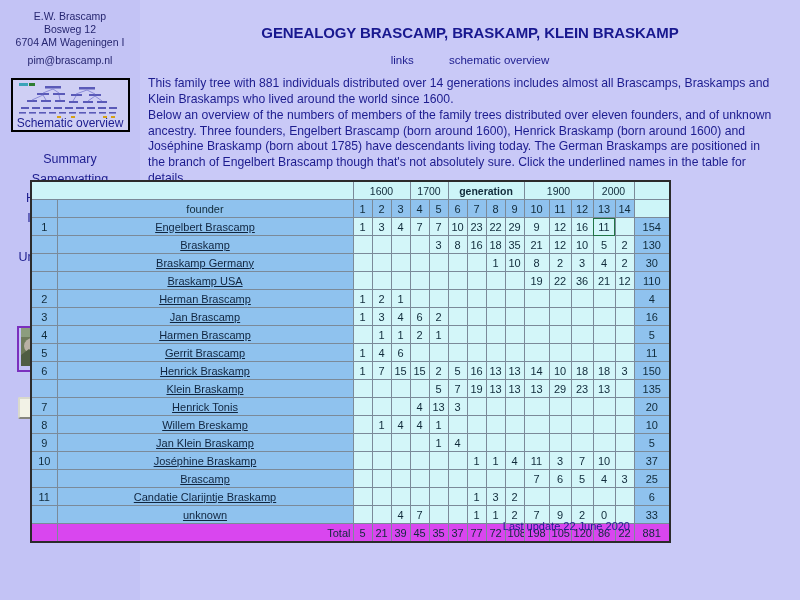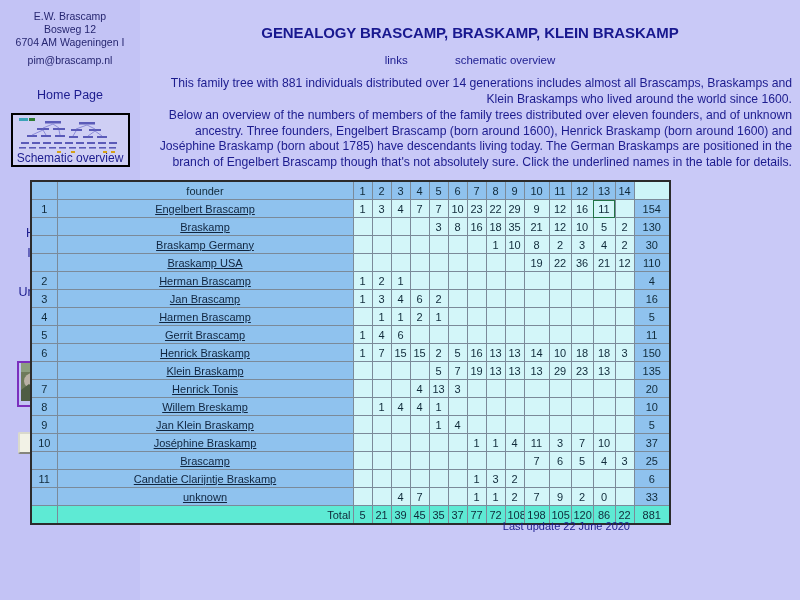--- a/index.html
+++ b/index.html
@@ -95,27 +95,27 @@
     color: #18188f;
     padding-top: 24px;
     letter-spacing: -0.1px;
   }
   .toplinks {
     text-align: center;
     margin-top: 13px;
     font-size: 11.5px;
     color: #1c1c8e;
   }
-  .toplinks a { text-decoration: none; color: #1c1c8e; margin: 0 22px; }
+  .toplinks a { text-decoration: none; color: #1c1c8e; margin: 0 16px; }
   .intro {
-    text-align: right;
+    text-align: left;
     font-size: 12.2px;
     line-height: 15.6px;
     color: #1c1c8e;
-    padding: 10px 8px 0 8px;
+    padding: 10px 24px 0 8px;
   }
   .intro p { margin: 0; }
   .intro p + p { margin-top: 1px; }
 
   
   .table-wrap {
     position: absolute;
     left: 30px; top: 180px;
     width: 600px;
   }
@@ -157,21 +157,21 @@
     font-weight: bold;
     padding-left: 4px;
     color: #10253f;
   }
   .c-data { background: #d3f6f9; color: #264a63; }
   .c-total {
     background: #8fc2ee;
     font-weight: bold;
     color: #0d2a47;
   }
-  .r-total td { background: #5eead4; font-weight: bold; color:#0d2a47; }
+  .r-total td { background: #d946ef; font-weight: bold; color:#0d2a47; }
   .r-total td.c-name { text-align: right; }
   .sel { outline: 1.5px solid #217346; outline-offset: -1.5px; }
   .lastupdate {
     position: absolute;
     left: 30px; top: 520px;
     width: 600px;
     text-align: right;
     font-size: 11px;
     color: #1c1c8e;
   }
@@ -183,23 +183,20 @@
 
   <div class="sidebar">
 
     <div class="addr">
       <div>E.W. Brascamp</div>
       <div>Bosweg 12</div>
       <div>6704 AM Wageningen I</div>
       <a class="email" href="#" style="text-decoration:none;color:#262670;">pim@brascamp.nl</a>
     </div>
 
-    <div class="homepage">
-      <a href="#" style="text-decoration:none;color:#1c1c8e;">Home Page</a>
-    </div>
 
     <div class="schematic-box">
       <div class="schematic-thumb">
         <svg width="111" height="46" viewBox="0 0 111 46" aria-hidden="true">
           <rect x="0" y="0" width="111" height="46" fill="#cfcff4"></rect>
           <rect x="6" y="3" width="9" height="3" fill="#3aa3b8"></rect>
           <rect x="16" y="3" width="6" height="3" fill="#2e7d32"></rect>
           <g fill="#5a5ab8">
             <rect x="32" y="6" width="16" height="2.5"></rect>
             <rect x="66" y="7" width="16" height="2.5"></rect>
@@ -327,20 +324,29 @@
         <col style="width:19px">
           <col style="width:25px">
           <col style="width:22px">
           <col style="width:22px">
         <col style="width:22px">
           <col style="width:19px">
         <col style="width:36px">
       </colgroup>
       <thead>
         <tr>
+          <td class="c-era-blank" colspan="2"></td>
+          <td class="c-era" colspan="3">1600</td>
+          <td class="c-era" colspan="2">1700</td>
+          <td class="c-era" colspan="4" style="text-align:center;font-weight:bold;">generation</td>
+          <td class="c-era" colspan="3">1900</td>
+          <td class="c-era" colspan="2">2000</td>
+          <td class="c-era-blank"></td>
+        </tr>
+        <tr>
           <td class="c-hdr"></td>
           <td class="c-name">founder</td>
           <td class="c-hdr">1</td>
           <td class="c-hdr">2</td>
           <td class="c-hdr">3</td>
           <td class="c-hdr">4</td>
           <td class="c-hdr">5</td>
           <td class="c-hdr">6</td>
           <td class="c-hdr">7</td>
           <td class="c-hdr">8</td>

